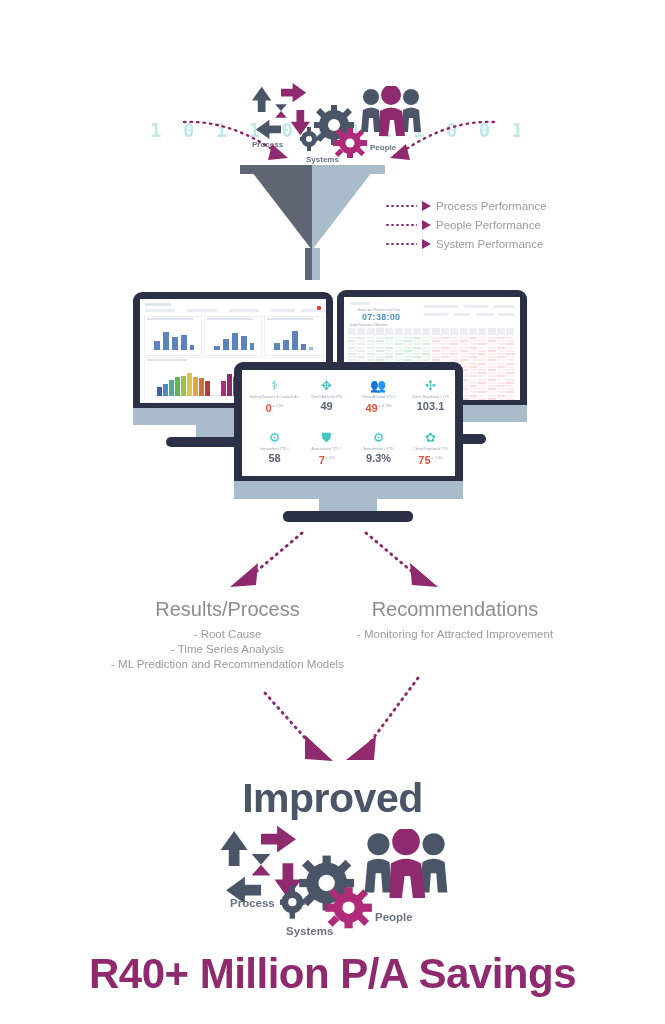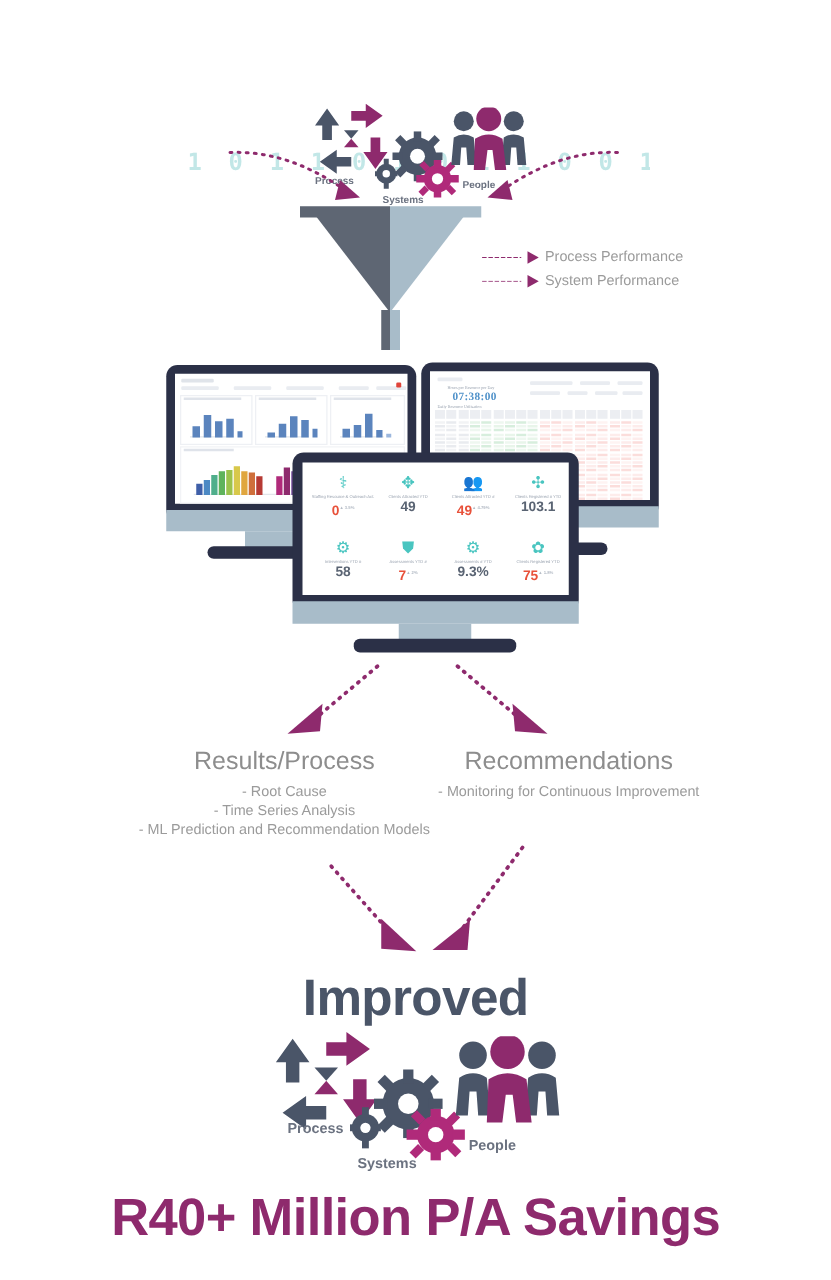--- a/index.html
+++ b/index.html
@@ -51,21 +51,21 @@
   
   .mon-frame{background:#2b3047;border-radius:9px;}
   .mon-screen{background:#ffffff;position:absolute;overflow:hidden;}
 
   
   #monitor-left{left:133px;top:292px;width:200px;height:125px;}
   #monitor-left .mon-screen{left:7px;top:7px;width:186px;height:104px;}
   #mon-left-base{left:133px;top:408px;width:200px;height:17px;background:#a8bcc9;}
   
   #monitor-right{left:337px;top:290px;width:190px;height:124px;}
-  #monitor-right .mon-screen{left:7px;top:7px;width:176px;height:103px;font-family:Liberation Serif, serif;}
+  #monitor-right .mon-screen{left:7px;top:7px;width:176px;height:103px;}
   #mon-right-base{left:337px;top:405px;width:190px;height:17px;background:#a8bcc9;}
   #mon-right-neck{left:408px;top:422px;width:48px;height:14px;background:#a8bcc9;}
   #mon-right-foot{left:378px;top:434px;width:108px;height:10px;background:#2b3047;border-radius:5px;}
   #mon-left-neck{left:196px;top:425px;width:48px;height:14px;background:#a8bcc9;}
   #mon-left-foot{left:166px;top:437px;width:108px;height:10px;background:#2b3047;border-radius:5px;}
   
   #monitor-front{left:234px;top:362px;width:229px;height:127px;}
   #monitor-front .mon-screen{left:8px;top:8px;width:213px;height:106px;}
   #mon-front-base{left:234px;top:481px;width:229px;height:18px;background:#a8bcc9;}
   #mon-front-neck{left:319px;top:499px;width:58px;height:14px;background:#a8bcc9;}
@@ -198,20 +198,25 @@
 
   <div class="abs" id="perf-list">
     <div class="perf-row">
       <span class="dots"></span>
       <span class="arrow-r"></span>
       <span class="perf-label">Process Performance</span>
     </div>
     <div class="perf-row">
       <span class="dots"></span>
       <span class="arrow-r"></span>
+      <span class="perf-label">People Performance</span>
+    </div>
+    <div class="perf-row">
+      <span class="dots"></span>
+      <span class="arrow-r"></span>
       <span class="perf-label">System Performance</span>
     </div>
   </div>
 
   <div class="abs" id="mon-left-neck"></div>
   <div class="abs" id="mon-left-foot"></div>
   <div class="abs mon-frame" id="monitor-left">
     <div class="mon-screen">
       <div class="dash-topbar">
         <div class="dash-filter" style="left:0;top:0;width:26px;background:#e0e4ea;"></div>
@@ -784,21 +789,21 @@
 
   <div class="abs" id="results-block">
     <div class="blk-head">Results/Process</div>
     <div class="blk-item">- Root Cause</div>
     <div class="blk-item">- Time Series Analysis</div>
     <div class="blk-item">- ML Prediction and Recommendation Models</div>
   </div>
 
   <div class="abs" id="recs-block">
     <div class="blk-head">Recommendations</div>
-    <div class="blk-item">- Monitoring for Continuous Improvement</div>
+    <div class="blk-item">- Monitoring for Attracted Improvement</div>
   </div>
 
   <svg class="abs" style="left:235px;top:685px;" width="110" height="90">
     <path d="M30 8 L78 62" stroke="#8e2a6d" stroke-width="3" fill="none" stroke-dasharray="1 5.5" stroke-linecap="round"></path>
     <path d="M70 50 L98 76 L70 74 Z" fill="#8e2a6d"></path>
   </svg>
   <svg class="abs" style="left:330px;top:670px;" width="110" height="105">
     <path d="M88 8 L36 78" stroke="#8e2a6d" stroke-width="3" fill="none" stroke-dasharray="1 5.5" stroke-linecap="round"></path>
     <path d="M46 66 L16 90 L44 90 Z" fill="#8e2a6d"></path>
   </svg>

